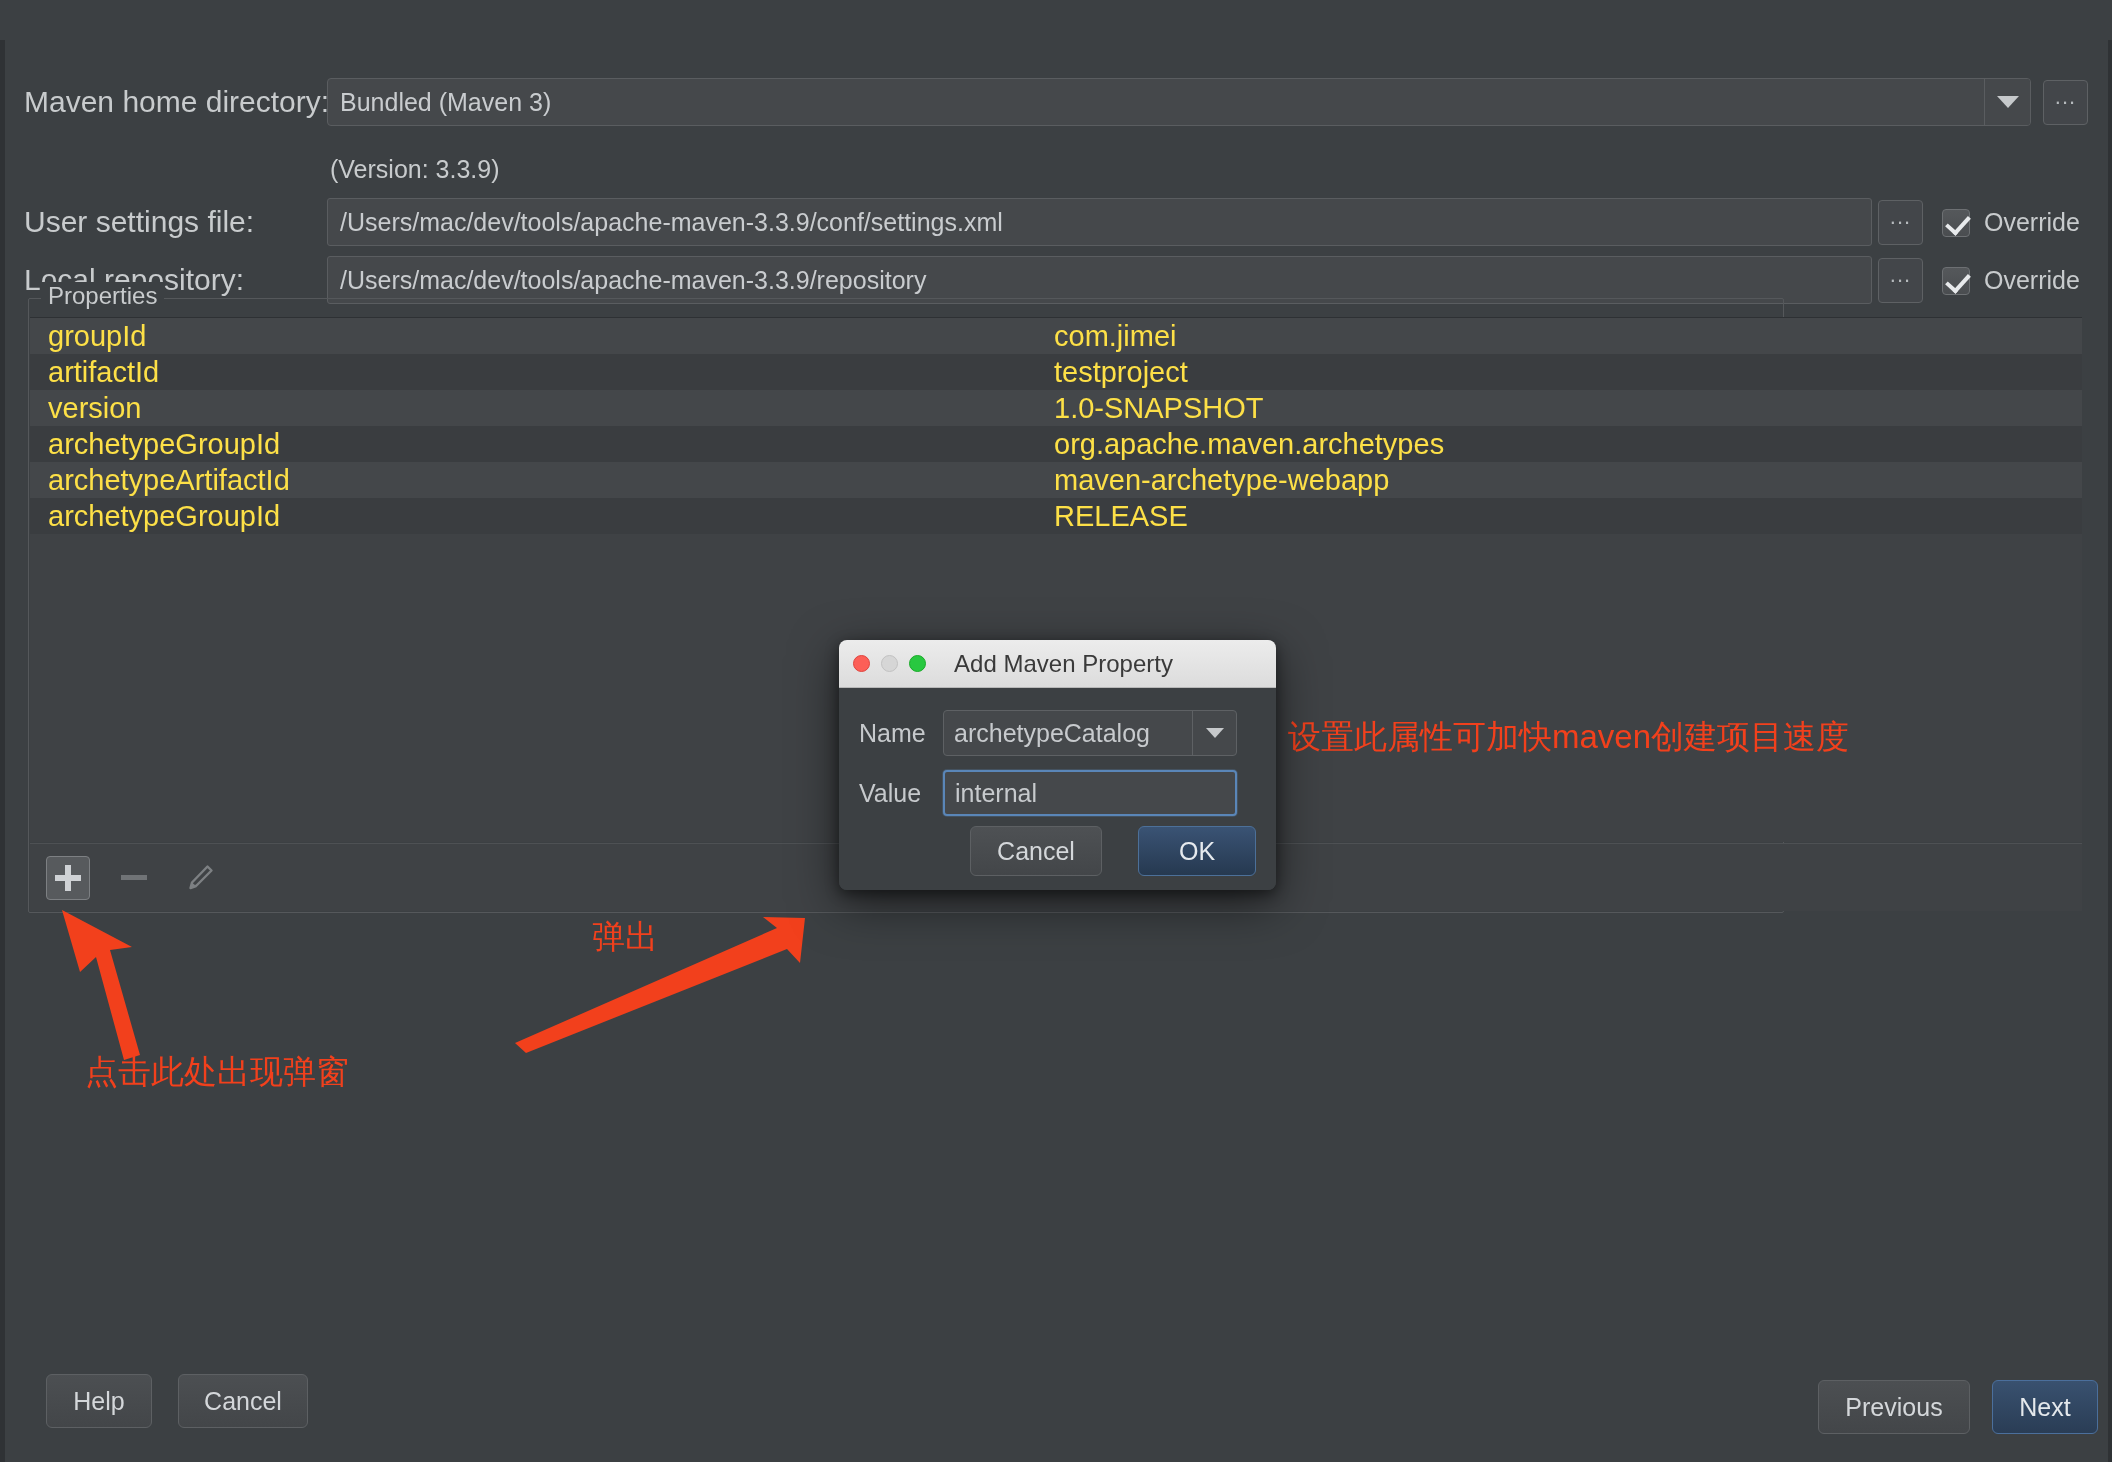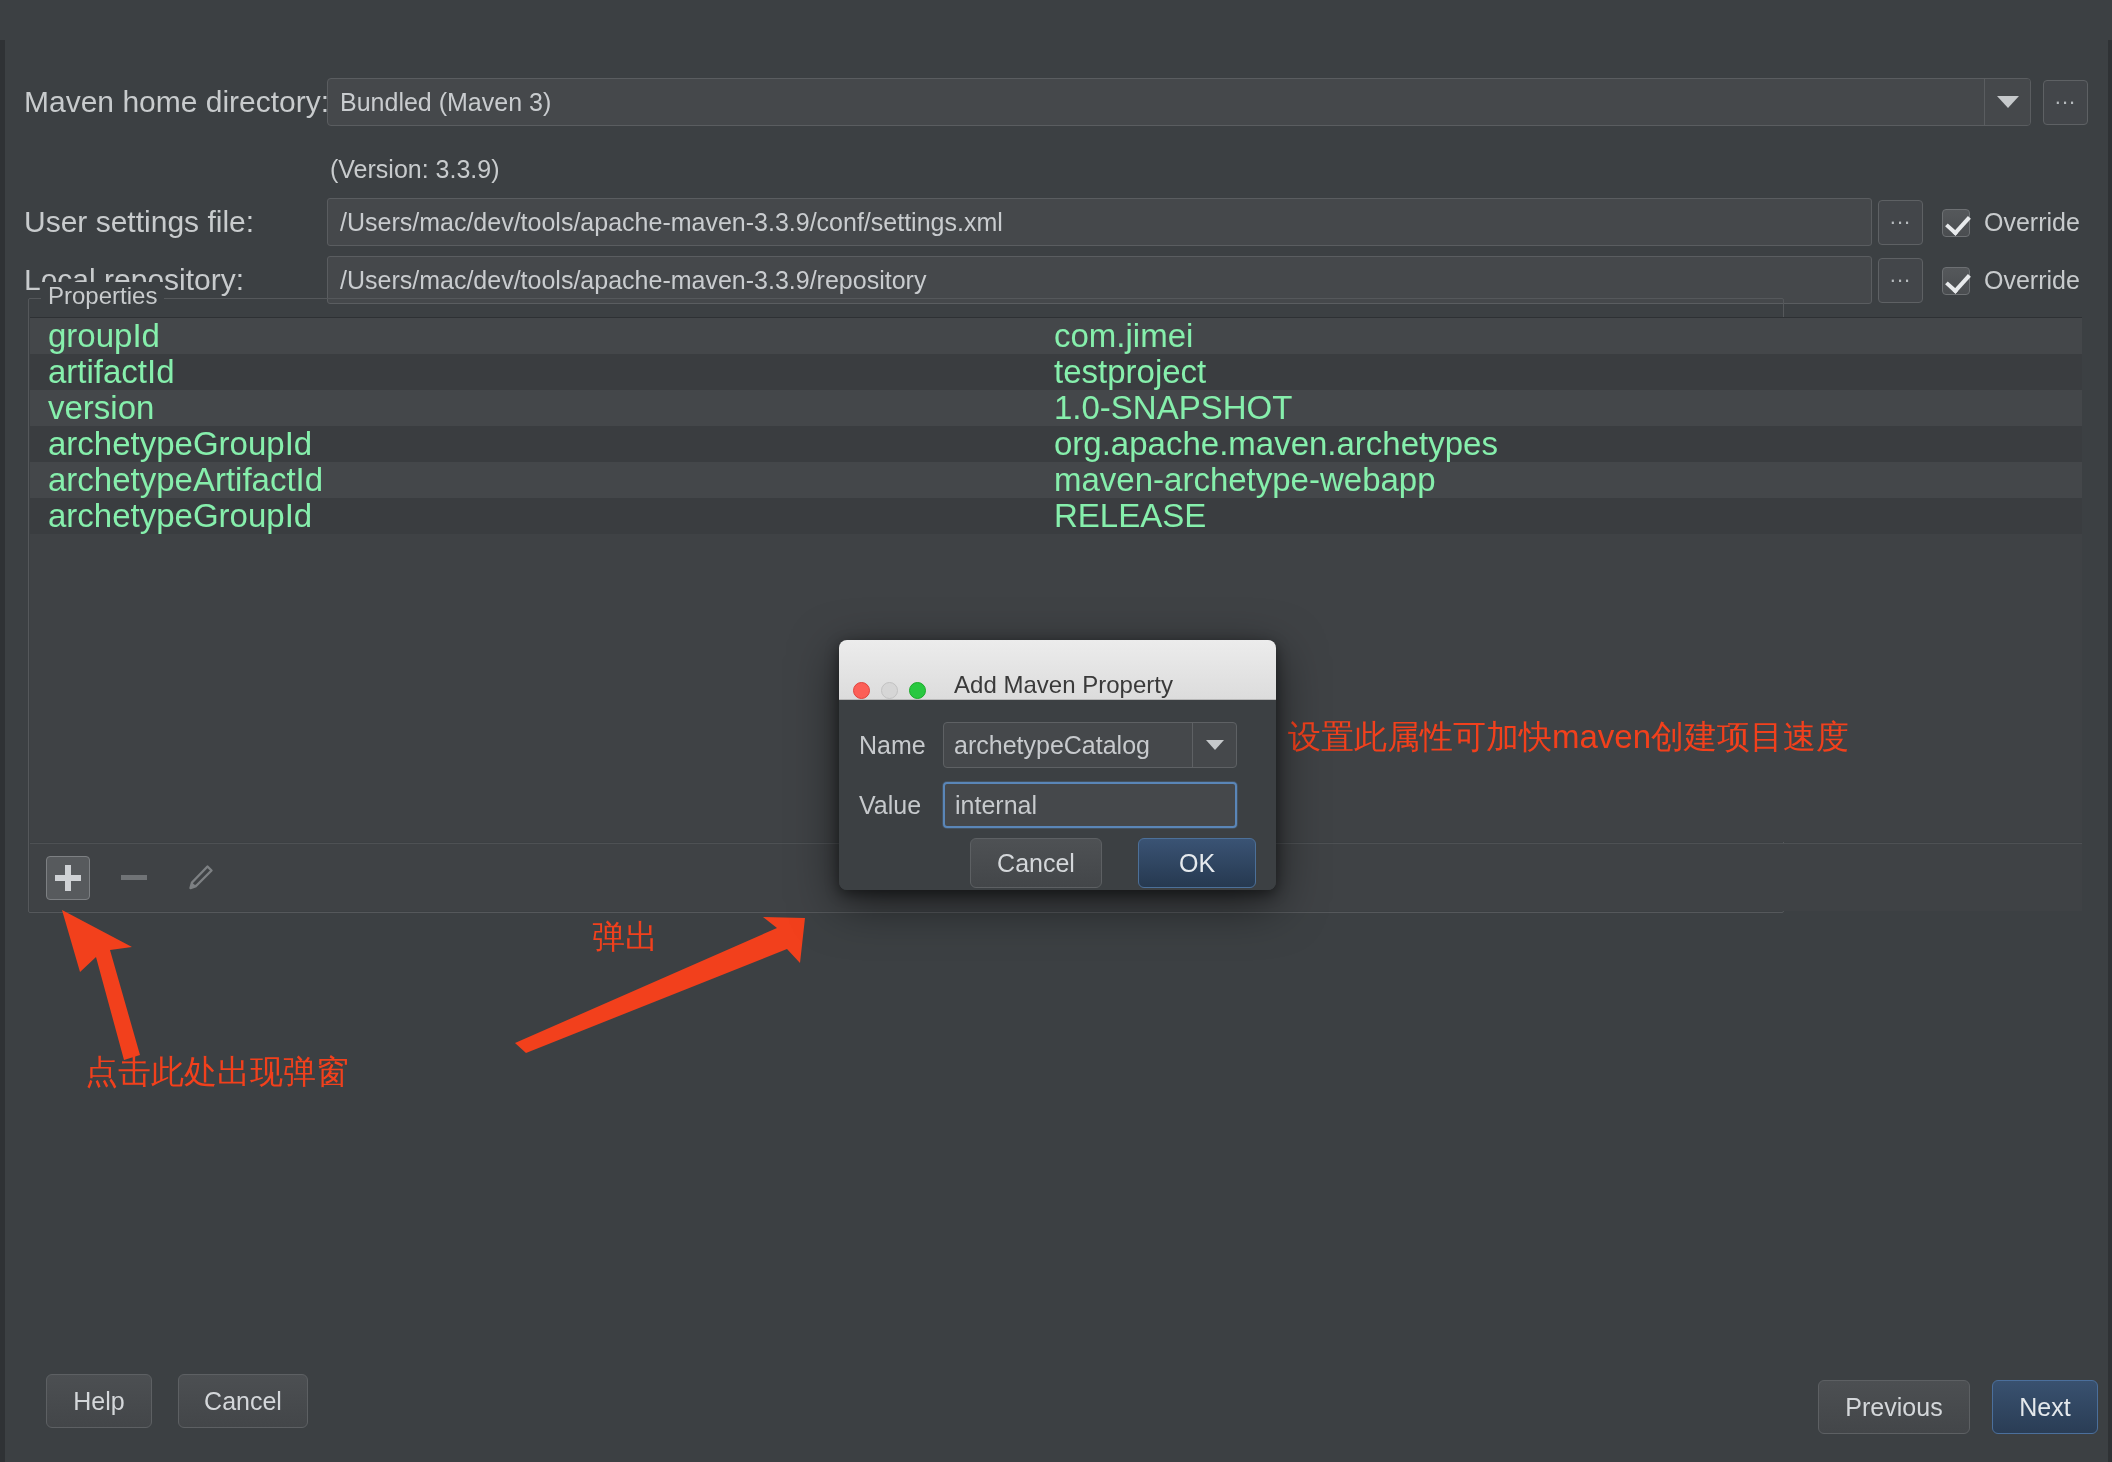--- a/index.html
+++ b/index.html
@@ -189,22 +189,22 @@
     width: 2052px;
     height: 525px;
     background: #3a3d40;
     border-top: 1px solid #2e3134;
     overflow: hidden;
   }
   .prop-row {
     height: 36px;
     display: flex;
     align-items: center;
-    font-size: 33px;
-    color: #86efac;
+    font-size: 29px;
+    color: #fde047;
   }
   .prop-row.odd  { background: #44474a; }
   .prop-row.even { background: #3a3d40; }
   .prop-key {
     width: 1020px;
     padding-left: 18px;
     white-space: nowrap;
     overflow: hidden;
   }
   .prop-val {
@@ -294,25 +294,25 @@
     position: absolute;
     left: 839px; top: 600px;
     width: 437px;
     height: 250px;
     border-radius: 8px;
     box-shadow: 0 14px 48px rgba(0,0,0,0.55), 0 4px 14px rgba(0,0,0,0.45);
     overflow: hidden;
     background: #3c4043;
   }
   .modal-title {
-    height: 60px;
+    height: 48px;
     background: linear-gradient(to bottom, #ececec 0%, #dcdcdc 100%);
     border-bottom: 1px solid #b8b8b8;
     display: flex;
-    align-items: flex-end;
+    align-items: center;
     position: relative;
   }
   .modal-lights {
     position: absolute;
     left: 14px;
     display: flex;
     gap: 11px;
     align-items: center;
   }
   .ml { width: 17px; height: 17px; border-radius: 50%; }

